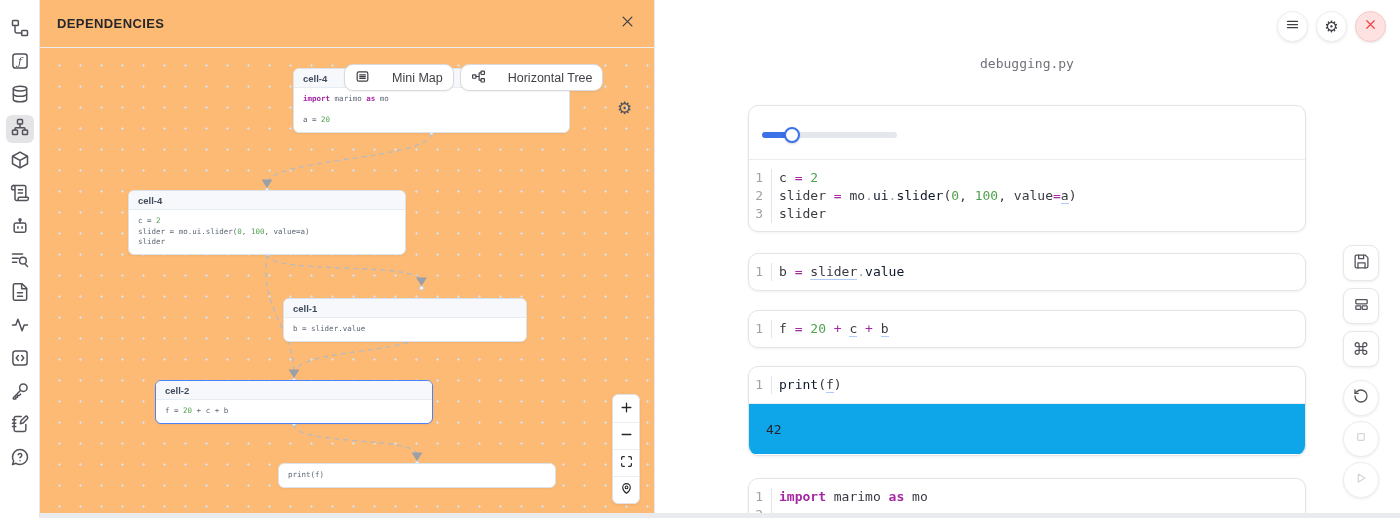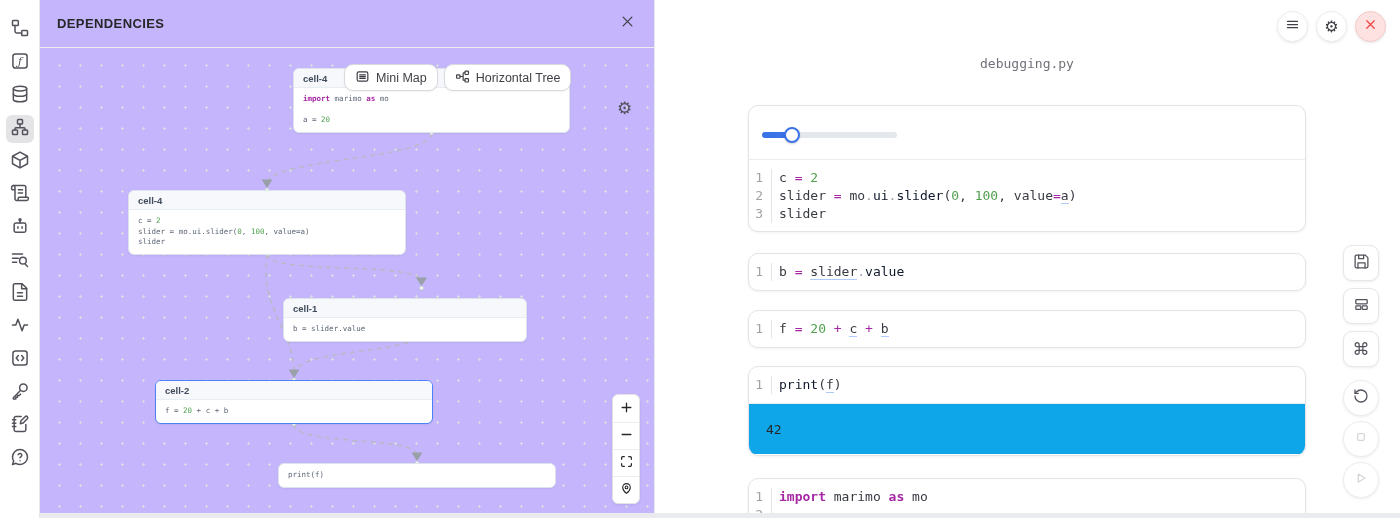--- a/index.html
+++ b/index.html
@@ -9,42 +9,42 @@
 
   
   .sidebar { width:40px; flex:0 0 40px; border-right:1px solid #e8e8ea;
              display:flex; flex-direction:column; align-items:center; padding-top:16px; gap:5px; background:#fff; z-index:5;}
   .sb-item { width:28px; height:28px; border-radius:6px; display:flex; align-items:center; justify-content:center;
              color:#52525b; flex:0 0 auto; cursor:pointer;}
   .sb-item.active { background:#e4e4e7; }
   .sb-item svg { width:20px; height:20px; }
 
   
-  .panel { width:615px; flex:0 0 615px; border-right:1px solid #e8e8ea; display:flex; flex-direction:column; background:#c4b5fd;}
+  .panel { width:615px; flex:0 0 615px; border-right:1px solid #e8e8ea; display:flex; flex-direction:column; background:#fdba74;}
   .panel-header { height:48px; flex:0 0 48px; border-bottom:1px solid #ececee; display:flex; align-items:center;
                   justify-content:space-between; padding:0 17px; }
   .panel-title { font-weight:bold; font-size:13px; color:#27272a; letter-spacing:.4px; }
   .close-btn { color:#3f3f46; width:20px; height:20px; display:flex; align-items:center; justify-content:center; cursor:pointer;}
   .graph { position:relative; flex:1; overflow:hidden;
            background-image:radial-gradient(#d9dce1 1.1px, transparent 1.1px);
            background-size:21px 21px; background-position:9px 7px; }
   .edges { position:absolute; left:0; top:0; pointer-events:none; z-index:1; }
 
   .gnode { position:absolute; background:#fff; border:1px solid #dde3ea; border-radius:6px;
            box-shadow:0 1px 2px rgba(0,0,0,.05); z-index:2; }
   .gnode.selected { border:1.5px solid #4c82f7; }
   .gnode-header { background:#f6f8fb; padding:4px 9px 3px; font-weight:bold; font-size:9.5px; color:#3f4a5a;
                   border-bottom:1px solid #e8edf3; border-radius:5px 5px 0 0; font-family:"Liberation Sans",sans-serif;}
   .gnode-body { padding:6px 9px; }
   .gnode .cl { height:10.5px; line-height:10.5px; font-family:"DejaVu Sans Mono",monospace; font-size:7.5px;
                color:#5b6675; white-space:pre; display:flex;}
   .gnode .ct { white-space:pre; }
 
   .graph-toolbar { position:absolute; left:304px; top:16px; display:flex; gap:6px; z-index:3; }
-  .gt-btn { height:27px; display:flex; align-items:center; gap:6px; padding:0 10px; background:#fff;
+  .gt-btn { height:27px; display:flex; align-items:center; gap:22px; padding:0 10px; background:#fff;
             border:1px solid #d9d9de; border-radius:9px; font-size:12.5px; color:#3f3f46;
             box-shadow:0 1px 2px rgba(0,0,0,.06); cursor:pointer; white-space:nowrap;}
   .gt-btn svg { width:15px; height:15px; }
   .gt-btn.active { color:#3c82f6; border-color:#3c82f6; }
   .graph-gear { position:absolute; left:577px; top:52px; font-size:17px; color:#52525b; z-index:3; cursor:pointer;}
 
   .graph-controls { position:absolute; left:572px; top:346px; width:28px; background:#fff; border:1px solid #e3e3e6;
                     border-radius:6px; box-shadow:0 1px 3px rgba(0,0,0,.08); z-index:3; display:flex; flex-direction:column;}
   .gc-btn { height:27px; display:flex; align-items:center; justify-content:center; color:#26272b; cursor:pointer;}
   .gc-btn + .gc-btn { border-top:1px solid #ededf0; }

